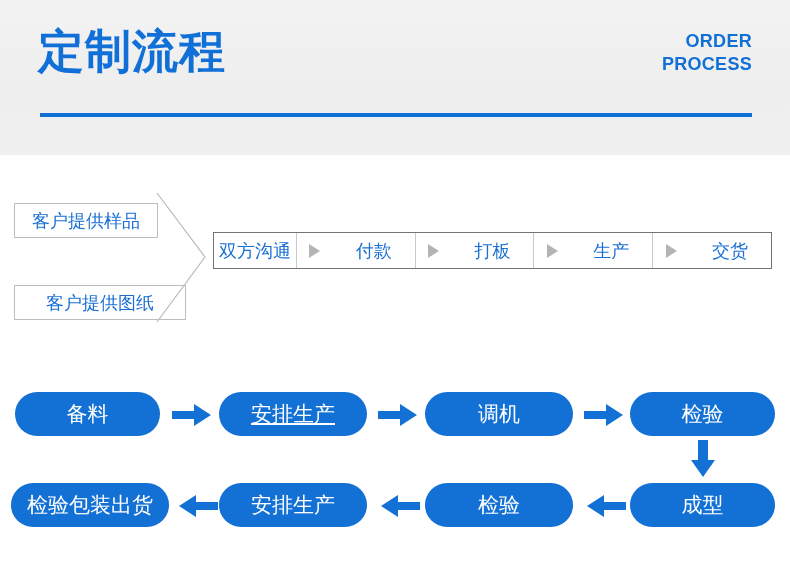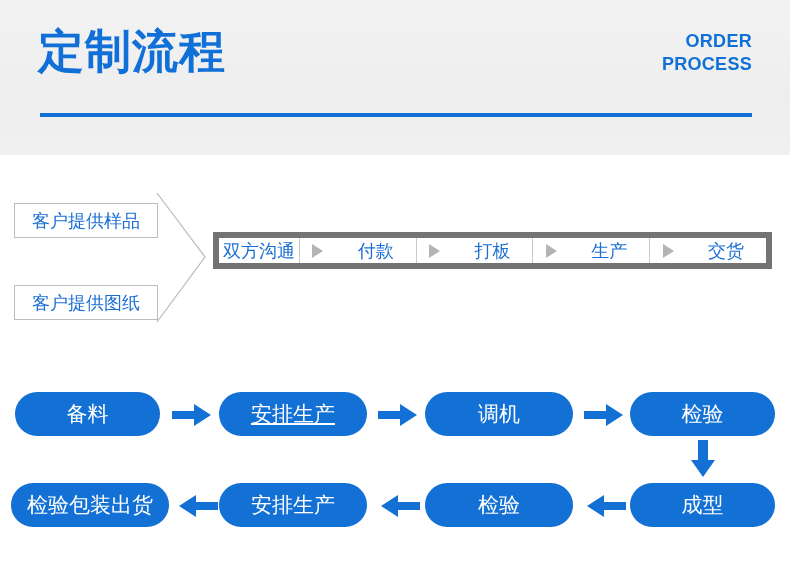--- a/index.html
+++ b/index.html
@@ -73,38 +73,38 @@
     border: 1px solid #bdbdbd;
     background: #ffffff;
     color: #1a6fd4;
     font-size: 18px;
     display: flex;
     align-items: center;
     justify-content: center;
     white-space: nowrap;
   }
   .src-box-1 { left: 14px; top: 36px;  width: 144px; height: 35px; margin-top: 12px; }
-  .src-box-2 { left: 14px; top: 130px; width: 144px; height: 35px; }
+  .src-box-2 { left: 14px; top: 130px; width: 172px; height: 35px; }
 
   .connector {
     position: absolute;
     left: 155px;
     top: 30px;
     width: 60px;
     height: 145px;
   }
 
   .flowbar {
     position: absolute;
     left: 213px;
     top: 77px;
     width: 559px;
     height: 37px;
     box-sizing: border-box;
-    border: 6px solid #737373;
+    border: 1px solid #737373;
     background: #ffffff;
     display: flex;
     align-items: stretch;
   }
   .flowcell {
     flex: 1 1 0;
     display: flex;
     align-items: center;
     justify-content: center;
     color: #1a6fd4;

